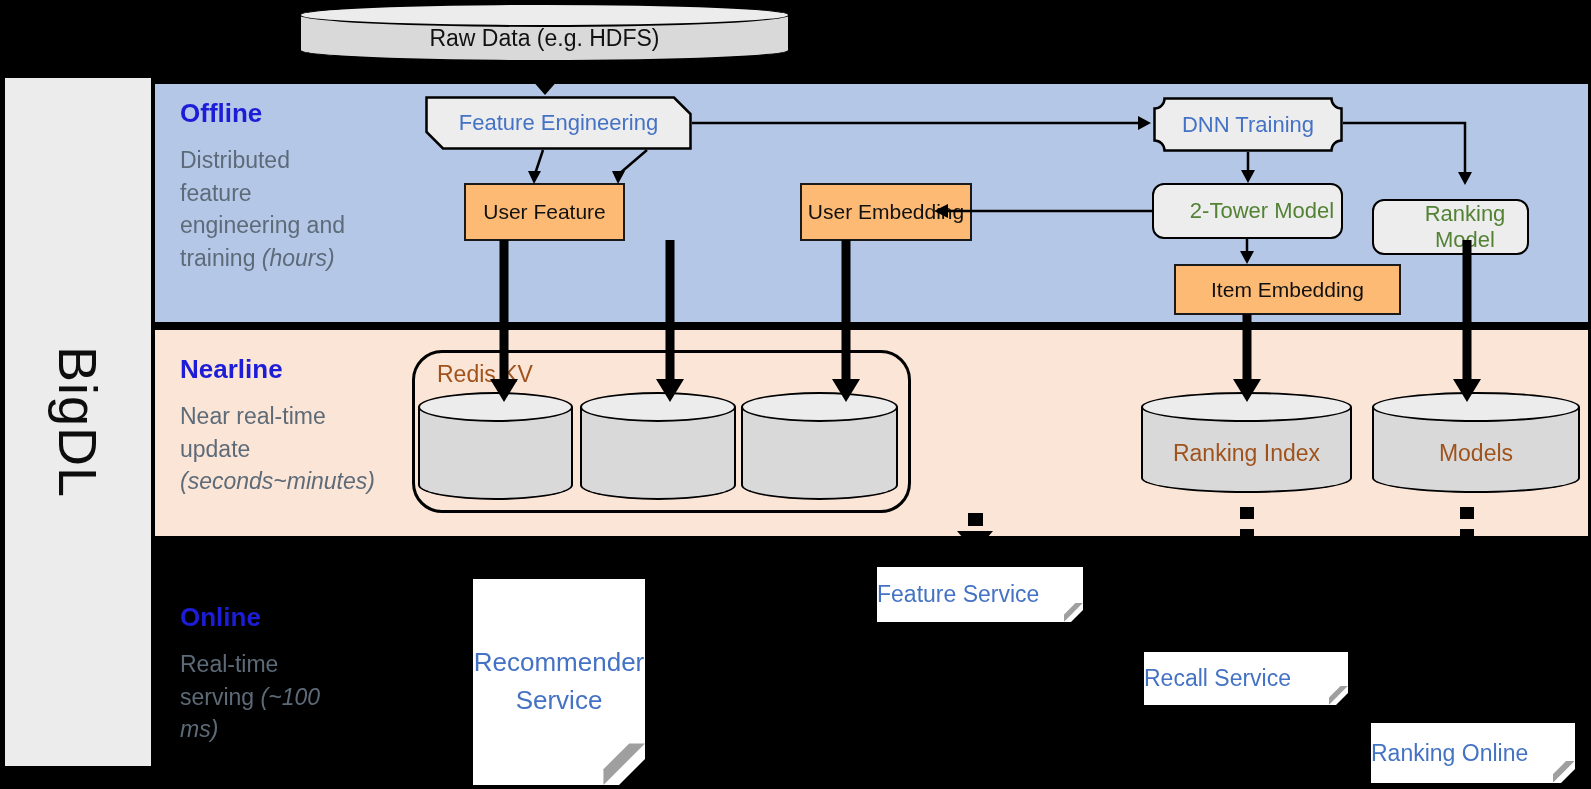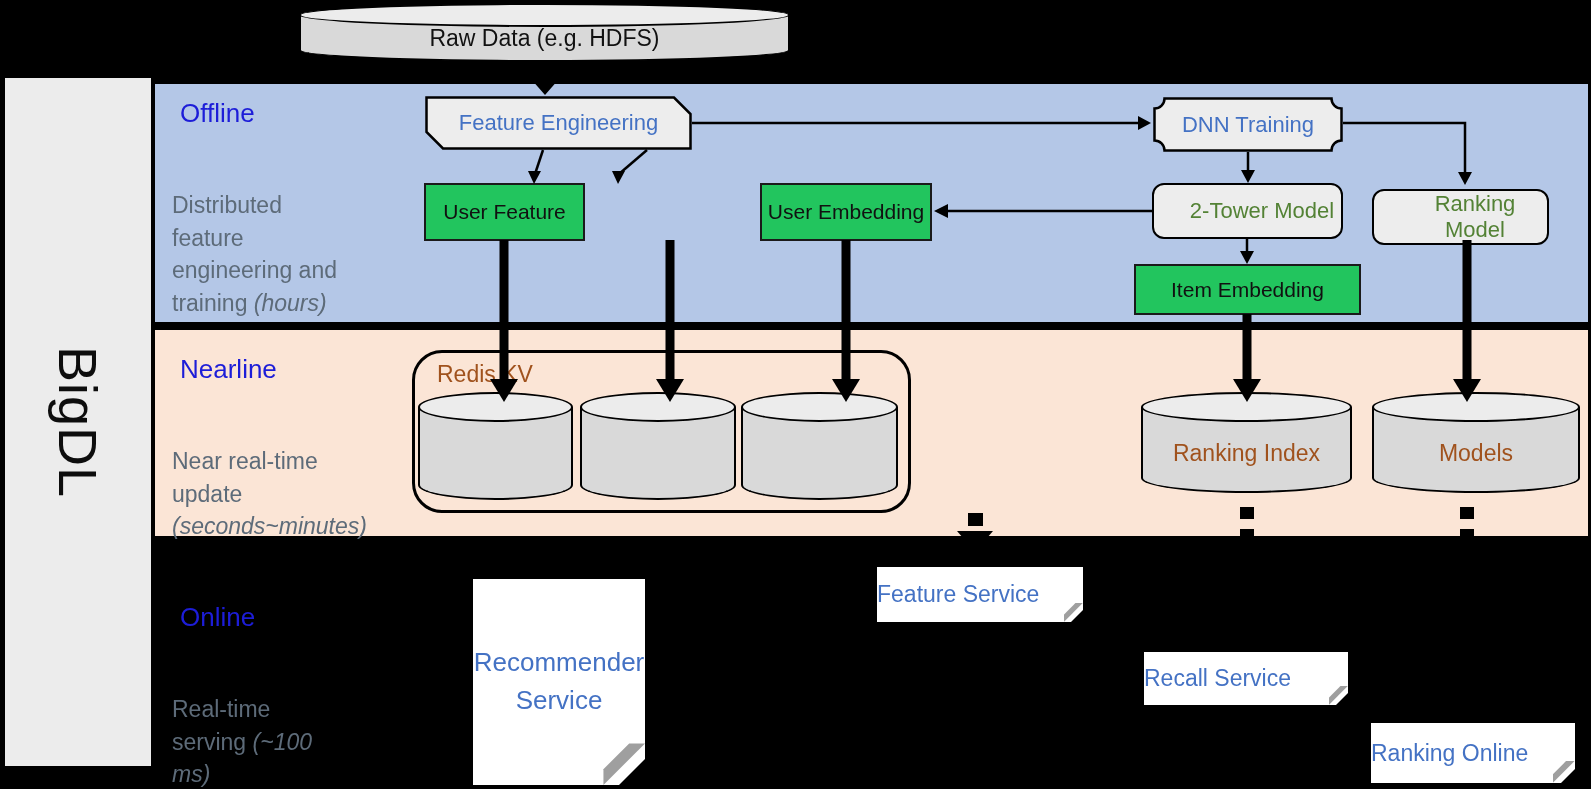--- a/index.html
+++ b/index.html
@@ -14,29 +14,29 @@
   }
   .strip-text{
     transform:rotate(90deg);white-space:nowrap;
     font-size:54px;color:#0d0d0d;letter-spacing:1px;
   }
   
   .band{position:absolute;left:155px;width:1433px;}
   .band.offline{top:84px;height:238px;background:#b4c7e7;}
   .band.nearline{top:330px;height:206px;background:#fbe5d6;}
   
-  .sec-title{position:absolute;left:180px;font-size:26px;font-weight:400;color:#1d1dd8;}
-  .sec-desc{position:absolute;left:172px;font-size:23px;line-height:1.42;color:#5d6b79;margin-top:45px;}
+  .sec-title{position:absolute;left:180px;font-size:26px;font-weight:700;color:#1d1dd8;}
+  .sec-desc{position:absolute;left:180px;font-size:23px;line-height:1.42;color:#5d6b79;}
   .sec-desc em{font-style:italic;}
   
   .box{
     position:absolute;display:flex;align-items:center;justify-content:center;
     font-size:21px;box-sizing:border-box;text-align:center;
   }
-  .box.gray{background:#22c55e;border:2.5px solid #1a1a1a;color:#111;}
+  .box.gray{background:#fdba74;border:2.5px solid #1a1a1a;color:#111;margin-left:40px;}
   .box.soft{background:#ededed;border:2.5px solid #000;border-radius:12px;color:#538235;font-size:22px;padding-left:29px;}
   .shape-box{position:absolute;}
   .shape-box svg{position:absolute;left:0;top:0;display:block;}
   .shape-label{
     position:absolute;inset:0;display:flex;align-items:center;justify-content:center;
     font-size:22px;color:#4472c4;
   }
   
   .container-frame{
     position:absolute;left:412px;top:350px;width:499px;height:163px;
@@ -125,21 +125,21 @@
   <div class="shape-box boxes" style="left:1153px;top:97px;width:190px;height:55px;">
     <svg width="190" height="55" viewBox="0 0 190 55">
       <path d="M11.5,1.5 H178.5 A10,10 0 0 0 188.5,11.5 V43.5 A10,10 0 0 0 178.5,53.5 H11.5 A10,10 0 0 0 1.5,43.5 V11.5 A10,10 0 0 0 11.5,1.5 Z" fill="#ededed" stroke="#000" stroke-width="2.5"></path>
     </svg>
     <div class="shape-label">DNN Training</div>
   </div>
 
   <div class="box gray boxes" style="left:424px;top:183px;width:161px;height:58px;">User Feature</div>
   <div class="box gray boxes" style="left:760px;top:183px;width:172px;height:58px;">User Embedding</div>
   <div class="box soft boxes" style="left:1152px;top:183px;width:191px;height:56px;">2-Tower Model</div>
-  <div class="box soft boxes" style="left:1372px;top:189px;width:177px;height:56px;">Ranking Model</div>
+  <div class="box soft boxes" style="left:1372px;top:199px;width:157px;height:56px;">Ranking Model</div>
   <div class="box gray boxes" style="left:1134px;top:264px;width:227px;height:51px;">Item Embedding</div>
 
   <div class="container-frame">
     <div class="frame-label">Redis KV</div>
   </div>
 
   <div class="cyl" style="left:418px;top:392px;width:155px;height:108px;--eh:30px;--er:15px;">
     <div class="cyl-body"></div>
     <div class="cyl-top"></div>
   </div>

